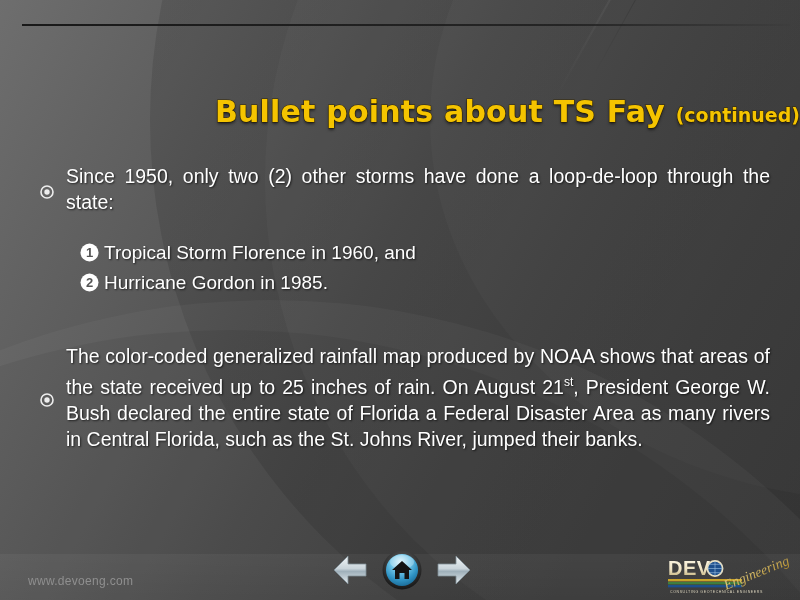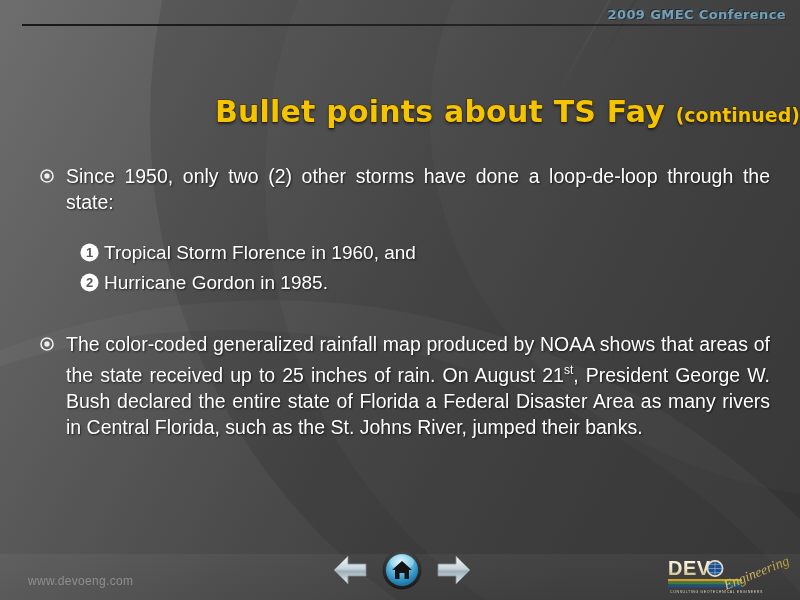--- a/index.html
+++ b/index.html
@@ -122,21 +122,21 @@
   
   #body {
     position: absolute;
     left: 40px;
     top: 163px;
     width: 730px;
     color: #ffffff;
   }
   .bullet-row {
     display: flex;
-    align-items: flex-start;
+    align-items: center;
   }
   .bullet-mark {
     flex: 0 0 auto;
     width: 26px;
     margin-top: 6px;
     font-size: 13px;
     line-height: 1;
     color: #e8e8e8;
     text-align: left;
   }
@@ -167,21 +167,21 @@
   .sub-mark svg { display: block; }
   .sub-text {
     font-family: "Liberation Sans", sans-serif;
     font-size: 19px;
     line-height: 24px;
     color: #ffffff;
     text-shadow: 1px 1px 2px rgba(0,0,0,0.65);
     white-space: nowrap;
   }
 
-  #bullet2-wrap { margin-top: 36px; }
+  #bullet2-wrap { margin-top: 48px; }
   sup.ord { font-size: 0.62em; vertical-align: super; }
 
   
   #footer-band {
     position: absolute;
     left: 0;
     bottom: 0;
     width: 800px;
     height: 46px;
     background: linear-gradient(to bottom, rgba(255,255,255,0.045), rgba(255,255,255,0.015));
@@ -226,21 +226,20 @@
 
   <div class="arc arc-a"></div>
   <div class="arc arc-b"></div>
   <div class="arc arc-e"></div>
   <div class="arc arc-c"></div>
   <div class="arc arc-d"></div>
   <div class="streak streak-1"></div>
   <div class="streak streak-2"></div>
 
   <div id="header-rule"></div>
-  <div id="conference-label">2009 GMEC Conference</div>
 
   <div id="title">
     <span>Bullet points about TS Fay</span>
     <span class="cont">(continued)</span>
   </div>
 
   <div id="body">
 
     <div class="bullet-row">
       <div class="bullet-mark">

